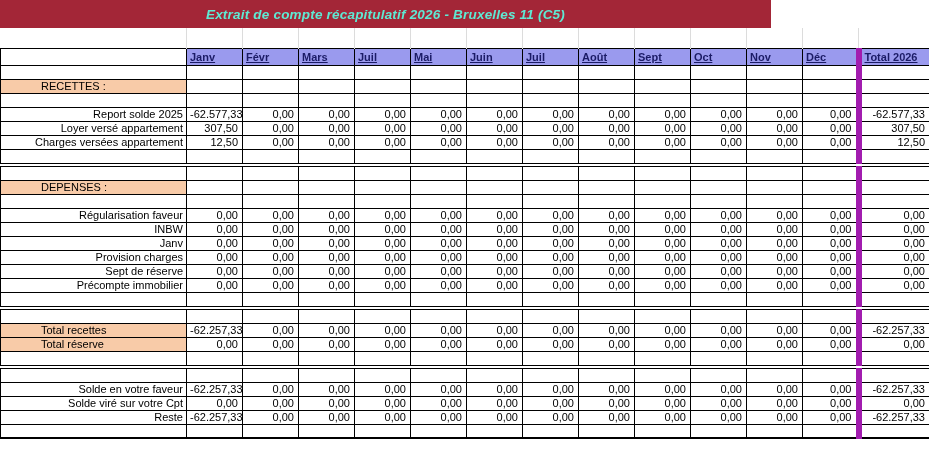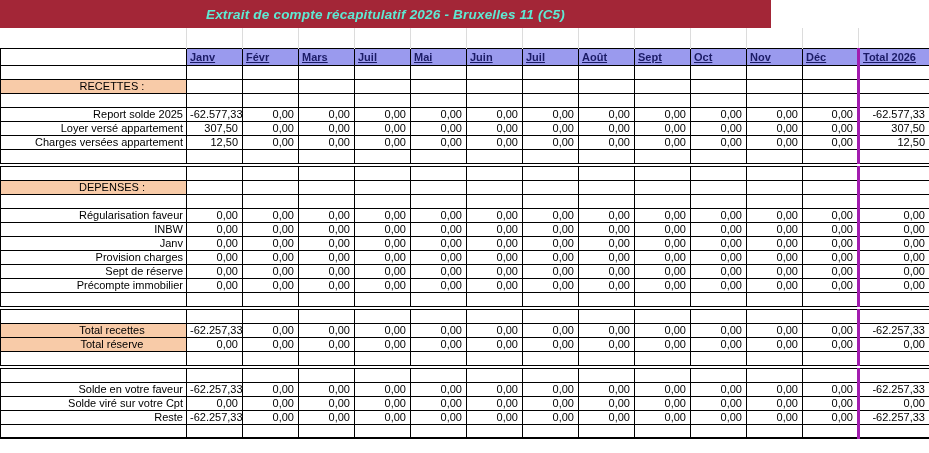--- a/index.html
+++ b/index.html
@@ -28,31 +28,31 @@
   
   tr.header td{
     height:17px;border:1px solid #000;
     background:var(--c-header,#9A9AEE);
     color:#1b1b66;font-weight:bold;text-decoration:underline;
   }
   tr.header td.corner{background:#fff;}
   
   tr.grid td{border:1px solid #000;background:#fff;}
   td.label{text-align:right;background:var(--c-label,#9A9AEE);padding-left:3px;}
-  tr.peach td.label{text-align:center;background:var(--c-section,#F8CBA8);padding-left:40px;}
+  tr.peach td.label{text-align:left;background:var(--c-section,#F8CBA8);padding-left:40px;}
   td.blank{background:#fff;}
   td.num{text-align:right;padding-right:4px;}
   td.hl{background:var(--c-highlight,#FFFF00);}
   
   tr.sep td{
     height:3px;padding:0;border:none;
     border-top:1px solid #000;border-bottom:1px solid #000;background:#fff;
   }
   
-  tr.grid td:last-child, tr.header td:last-child{border-left:3px solid #a21caf;}
+  tr.grid td:last-child, tr.header td:last-child{border-left:6px solid #a21caf;}
   tr.last td{border-bottom:2px solid #000;}
 </style>
 </head>
 <body>
 
 <div class="title-bar">
   <span>Extrait de compte récapitulatif 2026 - Bruxelles 11 (C5)</span>
 </div>
 
 <table id="grid">

